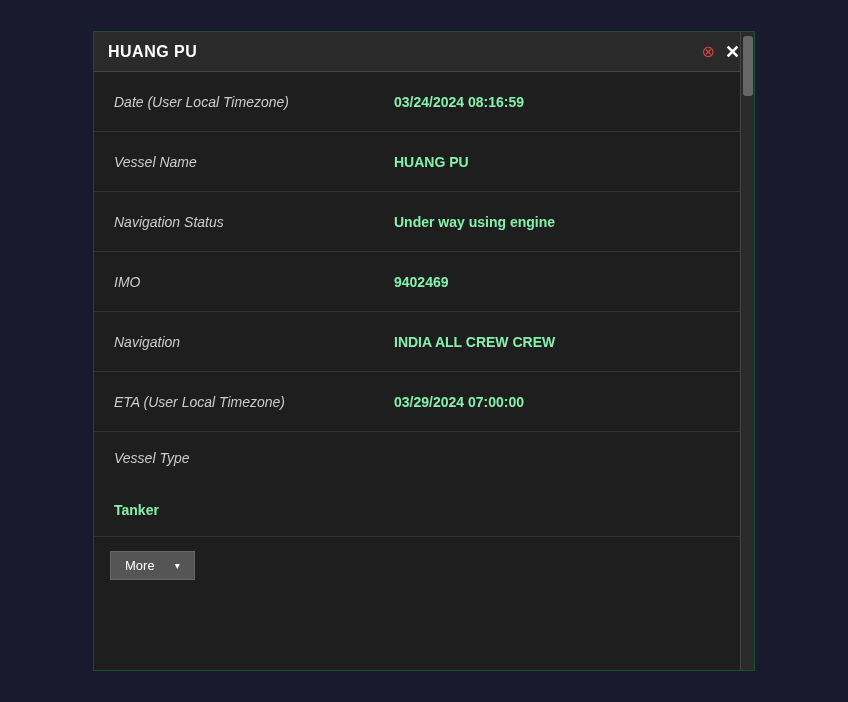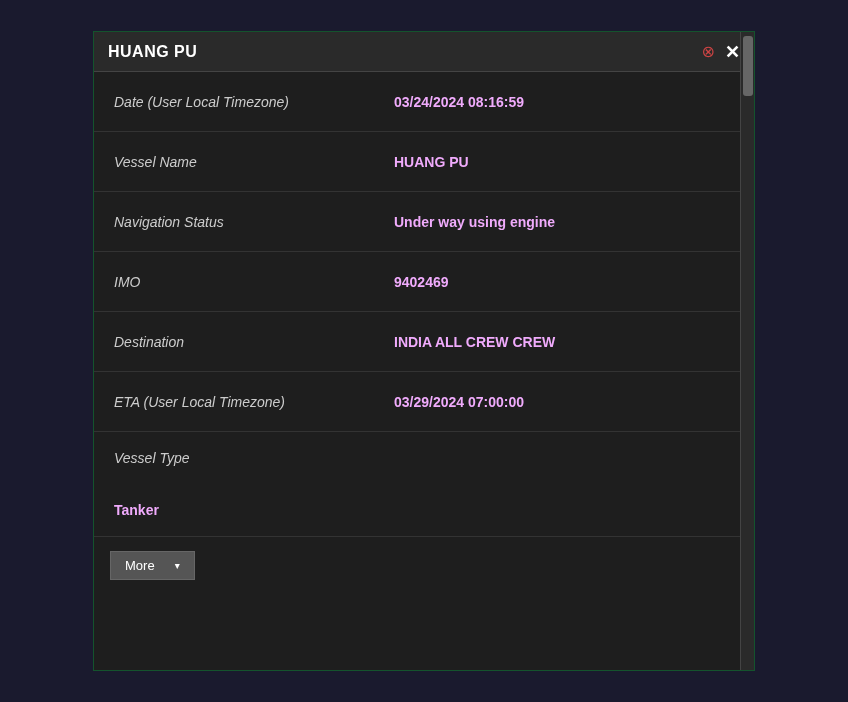--- a/index.html
+++ b/index.html
@@ -88,21 +88,21 @@
       color: #cccccc;
       flex-shrink: 0;
       display: flex;
       align-items: center;
       font-style: italic;
     }
 
     .data-value {
       padding: 18px 20px;
       font-size: 14px;
-      color: #f0abfc;
+      color: #86efac;
       font-weight: bold;
       display: flex;
       align-items: center;
       flex: 1;
     }
 
     .scrollbar-area {
       position: absolute;
       right: 0;
       top: 0;
@@ -170,21 +170,21 @@
       <div class="data-label">Navigation Status</div>
       <div class="data-value">Under way using engine</div>
     </div>
 
     <div class="data-row">
       <div class="data-label">IMO</div>
       <div class="data-value">9402469</div>
     </div>
 
     <div class="data-row">
-      <div class="data-label">Destination</div>
+      <div class="data-label">Navigation</div>
       <div class="data-value">INDIA ALL CREW CREW</div>
     </div>
 
     <div class="data-row">
       <div class="data-label">ETA (User Local Timezone)</div>
       <div class="data-value">03/29/2024 07:00:00</div>
     </div>
 
     <div class="data-row">
       <div class="data-label">Vessel Type</div>

